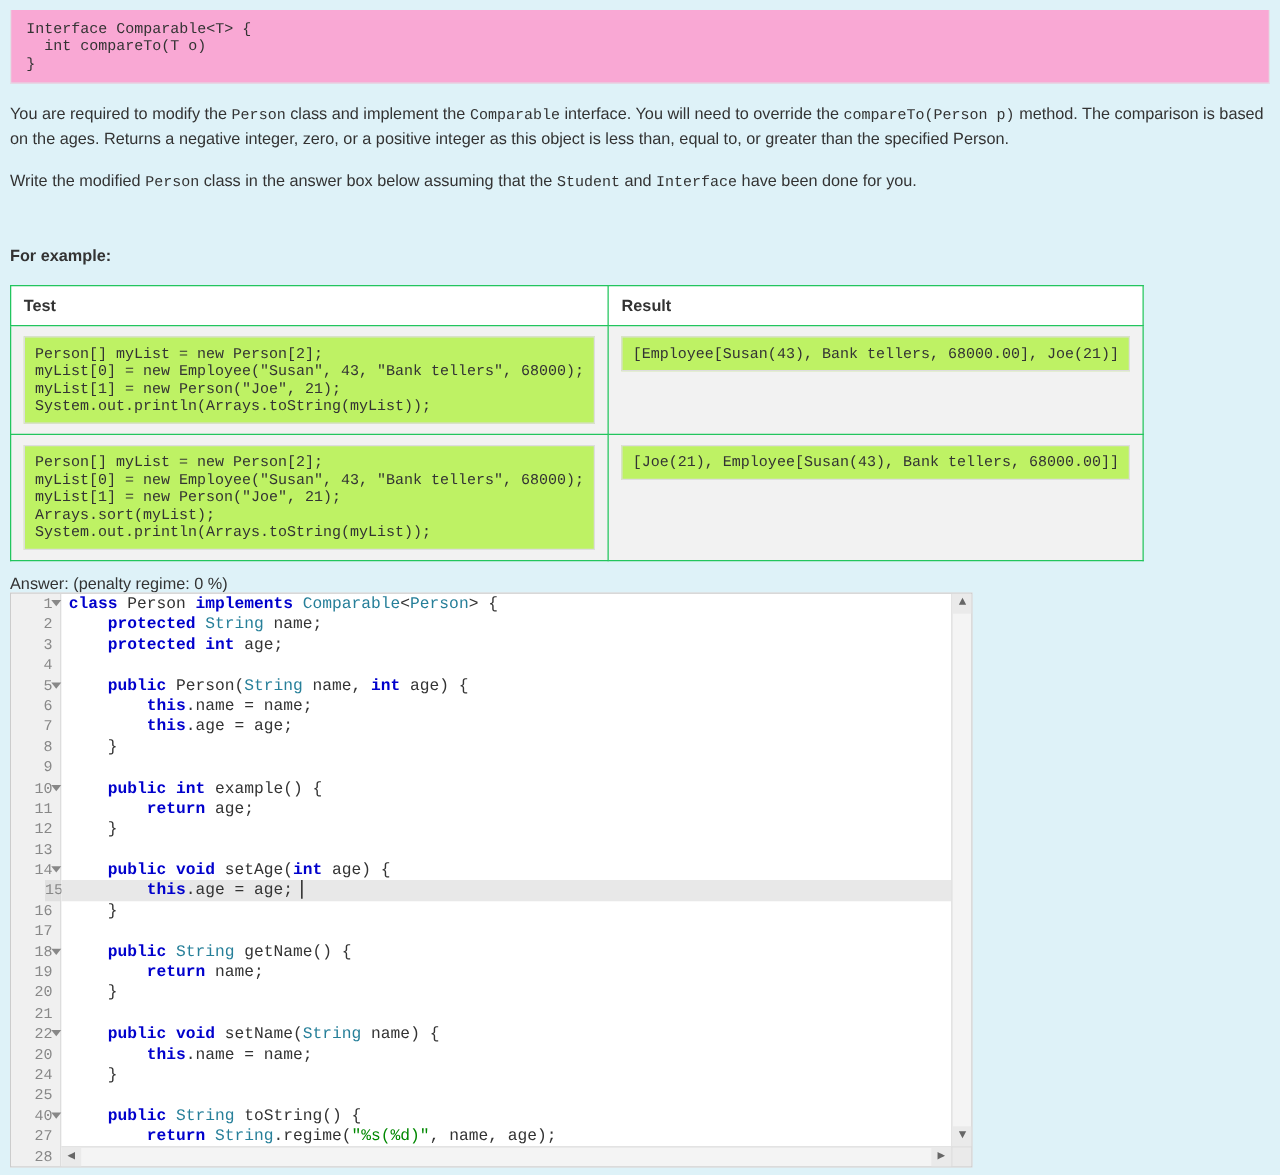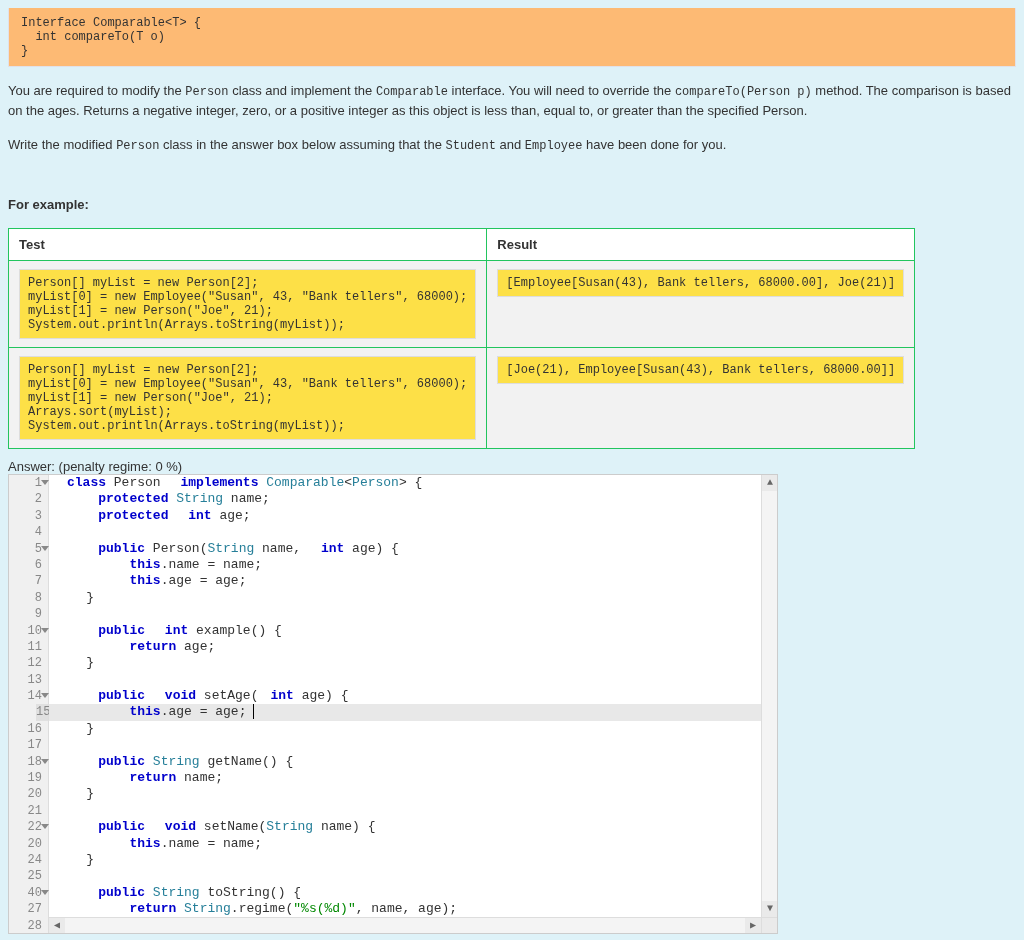--- a/index.html
+++ b/index.html
@@ -6,21 +6,21 @@
   body {
     margin: 0;
     padding: 0;
     font-family: Arial, Helvetica, sans-serif;
     font-size: 13px;
     background: #def2f8;
     color: #333;
   }
   .page { padding: 8px; }
   .code-block {
-    background: #fdba74;
+    background: #f9a8d4;
     border: 1px solid #e1e1e8;
     border-top: none;
     padding: 8px 12px;
     font-family: "Courier New", Courier, monospace;
     font-size: 12px;
     color: #333;
     white-space: pre;
     overflow: hidden;
   }
   .paratext {
@@ -43,21 +43,21 @@
     padding: 8px 10px;
     text-align: left;
     vertical-align: top;
     font-size: 13px;
   }
   table.example th {
     background: #fff;
     font-weight: bold;
   }
   table.example td .cell-code {
-    background: #fde047;
+    background: #bef264;
     border: 1px solid #ddd;
     padding: 6px 8px;
     font-family: "Courier New", Courier, monospace;
     font-size: 12px;
     white-space: pre;
     color: #333;
     min-width: 380px;
   }
   table.example td.result .cell-code { min-width: 340px; }
   .answer-label { margin-top: 10px; font-size: 13px; }
@@ -103,21 +103,21 @@
     left: 40px; right: 16px; top: 0; bottom: 16px;
     overflow: hidden;
   }
   .codeline {
     height: 16.4px;
     line-height: 16.4px;
     white-space: pre;
     padding-left: 6px;
   }
   .codeline.hl { background: #e8e8e8; }
-  .kw { color: #0000cc; font-weight: bold; margin-left: 12px; }
+  .kw { color: #0000cc; font-weight: bold; }
   .type { color: #267f99; }
   .str { color: #008800; }
   .id { color: #333; }
   .op { color: #333; }
   .caret { border-right: 1px solid #000; margin-left: -1px; }
   .vscroll {
     position: absolute;
     right: 0; top: 0; bottom: 16px;
     width: 16px;
     background: #f4f4f4;
@@ -166,21 +166,21 @@
 
   <div class="code-block">Interface Comparable&lt;T&gt; {
   int compareTo(T o)
 }</div>
 
   <p class="paratext">
     <span>You are required to modify the </span><span class="mono">Person</span><span> class and implement the </span><span class="mono">Comparable</span><span> interface. You will need to override the </span><span class="mono">compareTo(Person p)</span><span> method. The comparison is based on the ages. Returns a negative integer, zero, or a positive integer as this object is less than, equal to, or greater than the specified Person.</span>
   </p>
 
   <p class="paratext">
-    <span>Write the modified </span><span class="mono">Person</span><span> class in the answer box below assuming that the </span><span class="mono">Student</span><span> and </span><span class="mono">Employee</span><span> have been done for you.</span>
+    <span>Write the modified </span><span class="mono">Person</span><span> class in the answer box below assuming that the </span><span class="mono">Student</span><span> and </span><span class="mono">Interface</span><span> have been done for you.</span>
   </p>
 
   <p class="paratext bold">For example:</p>
 
   <table class="example">
     <thead>
       <tr>
         <th>Test</th>
         <th>Result</th>
       </tr>

